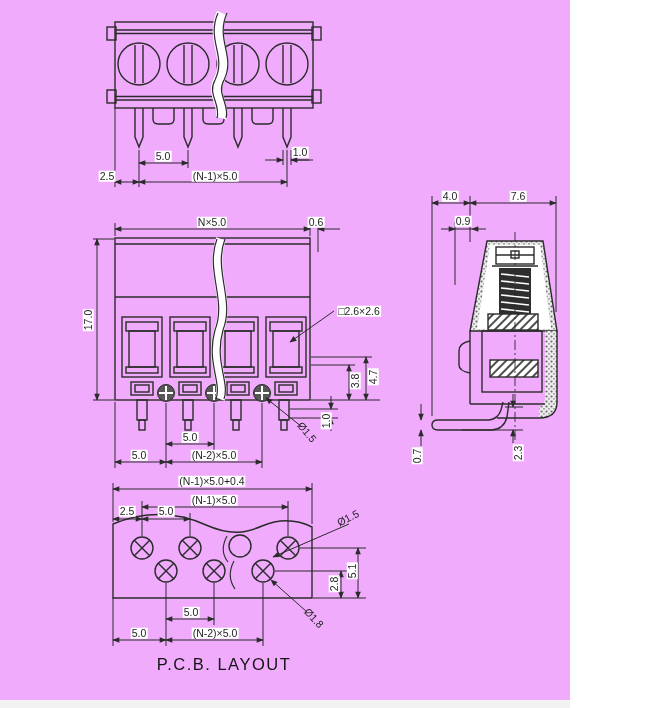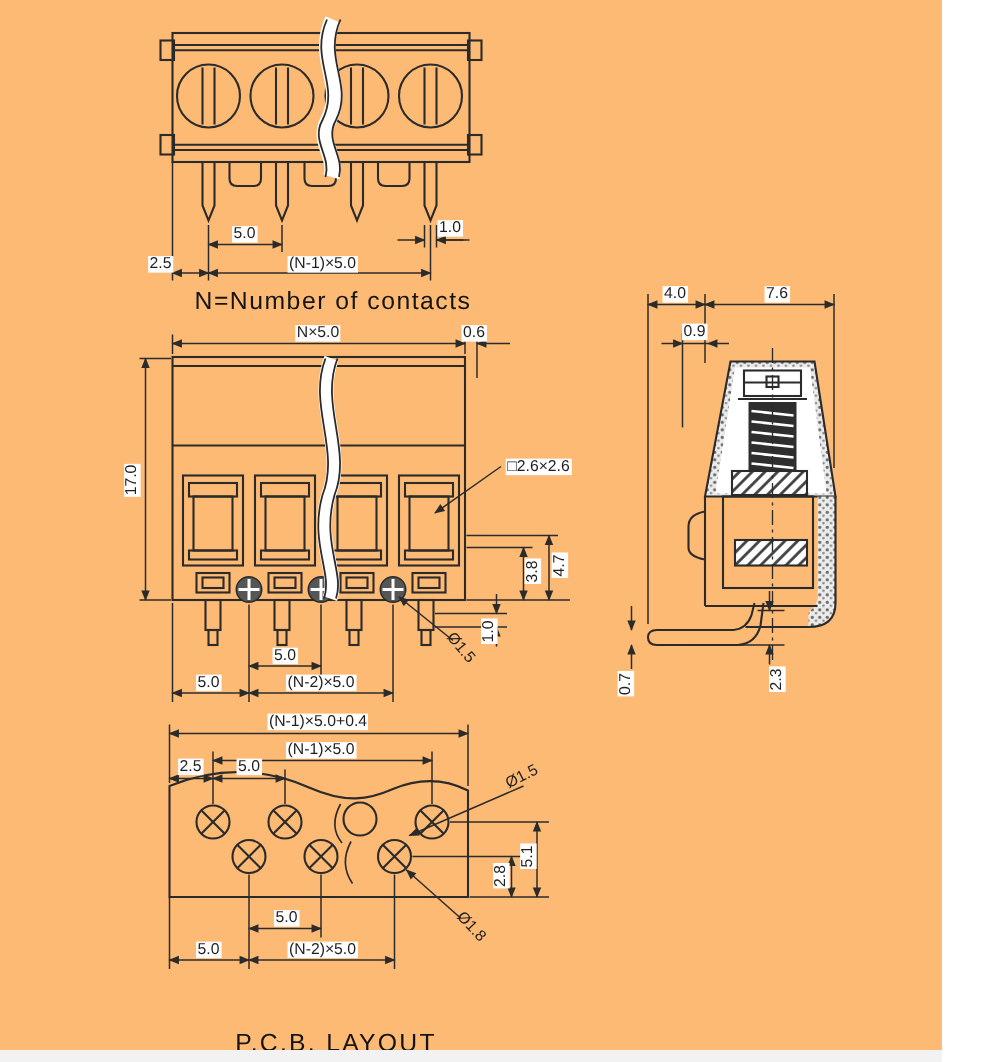--- a/index.html
+++ b/index.html
@@ -1,26 +1,26 @@
 <!DOCTYPE html>
 <html><head>
 <meta charset="utf-8">
 <style>
   html,body{margin:0;padding:0;background:#fff;}
-  #page{position:relative;width:628px;height:708px;background:#fdba74;overflow:hidden;
+  #page{position:relative;width:570px;height:708px;background:#f0abfc;overflow:hidden;
         font-family:"Liberation Sans",sans-serif;}
   #linework{position:absolute;left:0;top:0;}
   .lbl{position:absolute;font-size:10.5px;line-height:1;color:#1f1f1f;white-space:nowrap;
        background:#fff;padding:0 1px;transform:translate(-50%,-50%);}
   .r-90{transform:translate(-50%,-50%) rotate(-90deg);}
   .r50 {transform:translate(-50%,-50%) rotate(50deg);background:transparent;}
   .rm27{transform:translate(-50%,-50%) rotate(-27deg);background:transparent;}
   .r47 {transform:translate(-50%,-50%) rotate(47deg);background:transparent;}
   .caption{font-size:16.5px;letter-spacing:1px;color:#141414;background:transparent;}
-  .caption2{font-size:16.5px;letter-spacing:1.5px;color:#141414;background:transparent;margin-top:32px;}
+  .caption2{font-size:16.5px;letter-spacing:1.5px;color:#141414;background:transparent;}
   #footer-strip{position:absolute;left:0;bottom:0;width:662px;height:8px;}
 </style>
 </head>
 <body>
 
 <div id="page">
 
 <svg id="linework" width="662" height="708" viewBox="0 0 662 708">
   <defs>
     <marker id="ar" viewBox="0 0 10 10" refX="9" refY="5" markerWidth="9" markerHeight="7" orient="auto-start-reverse">
@@ -275,21 +275,20 @@
     <line x1="166" y1="640" x2="263" y2="640" marker-start="url(#ar)" marker-end="url(#ar)"></line>
     <line x1="349" y1="524" x2="273" y2="557" marker-end="url(#ar)"></line>
     <line x1="307" y1="612" x2="271" y2="580" marker-end="url(#ar)"></line>
   </g>
 </svg>
 
 <span class="lbl" style="left:163px;top:156px">5.0</span>
 <span class="lbl" style="left:107px;top:176px">2.5</span>
 <span class="lbl" style="left:215px;top:176px">(N-1)×5.0</span>
 <span class="lbl" style="left:300px;top:152px">1.0</span>
-<span class="lbl caption" style="left:222px;top:201px">N=Number of contacts</span>
 
 <span class="lbl" style="left:212px;top:222px">N×5.0</span>
 <span class="lbl" style="left:316px;top:222px">0.6</span>
 <span class="lbl r-90" style="left:88px;top:320px">17.0</span>
 <span class="lbl" style="left:359px;top:311px">□2.6×2.6</span>
 <span class="lbl r-90" style="left:355px;top:381px">3.8</span>
 <span class="lbl r-90" style="left:373px;top:377px">4.7</span>
 <span class="lbl r-90" style="left:326px;top:421px">1.0</span>
 <span class="lbl r50" style="left:307px;top:432px">Ø1.5</span>
 <span class="lbl" style="left:190px;top:437px">5.0</span>

